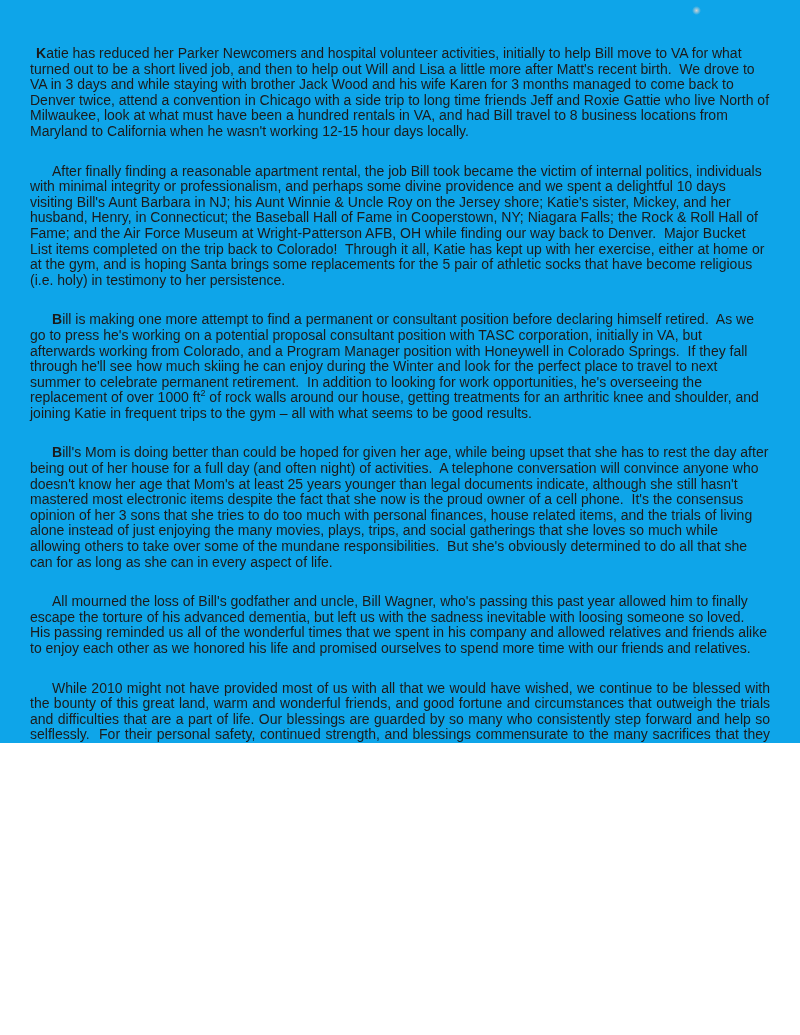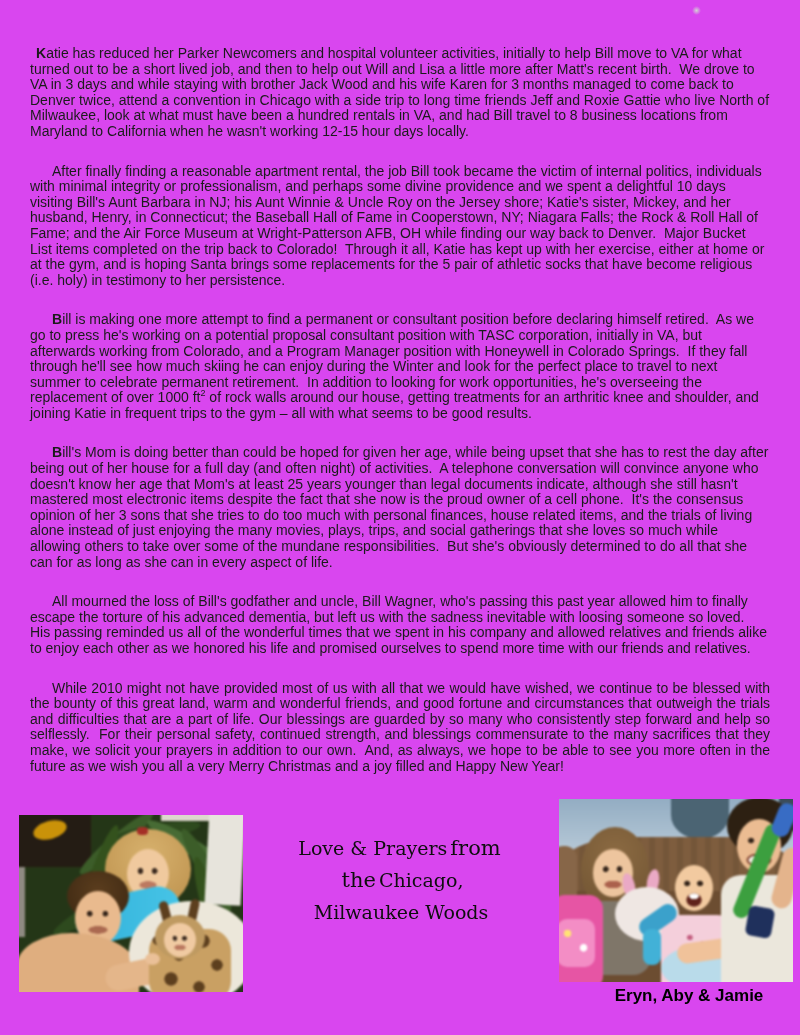--- a/index.html
+++ b/index.html
@@ -1,17 +1,17 @@
 <!DOCTYPE html>
 <html><head>
 <meta charset="utf-8">
 <style>
   html,body { margin:0; padding:0; background:#ffffff; }
   .page {
-    position:relative; width:800px; height:1035px; background:#d946ef;
+    position:relative; width:800px; height:743px; background:#0ea5e9;
     font-family:"Liberation Sans", sans-serif; color:#1b1b1b; overflow:hidden;
   }
   .artifact { position:absolute; }
 
   
   .letter-body { position:absolute; top:46px; left:30px; width:740px;
                  font-size:14px; line-height:15.6px; }
   .para { margin:0 0 24px 0; text-indent:22px; white-space:pre-wrap; }
   .para.first { text-indent:6px; }
   .para.justify { text-align:justify; }

